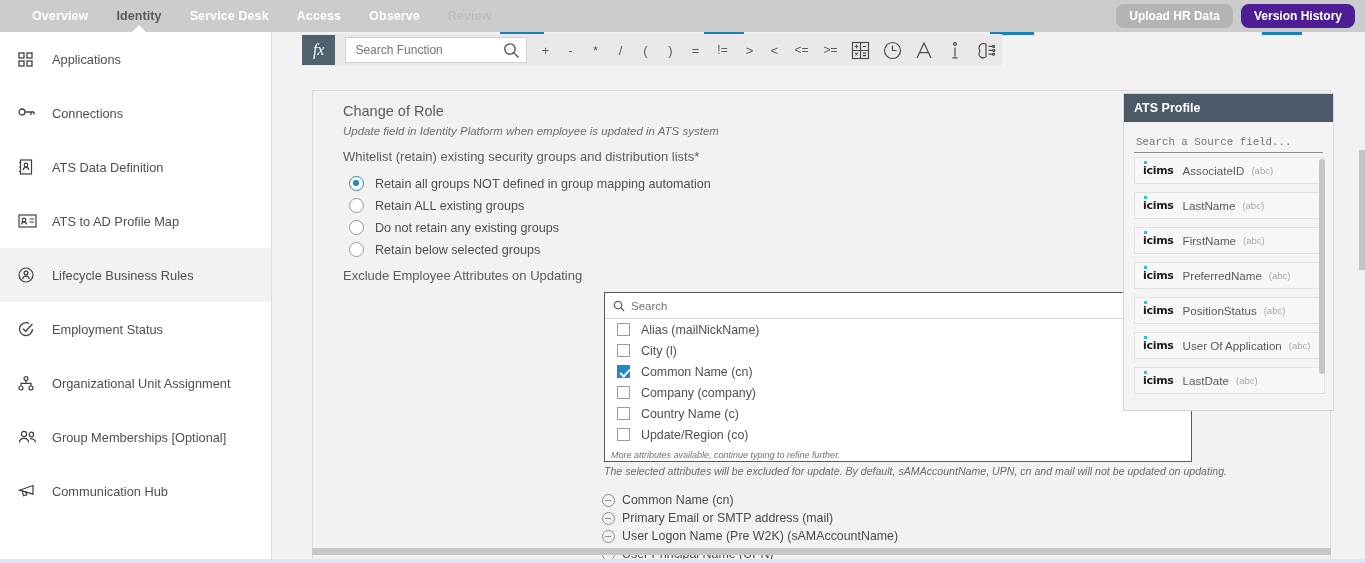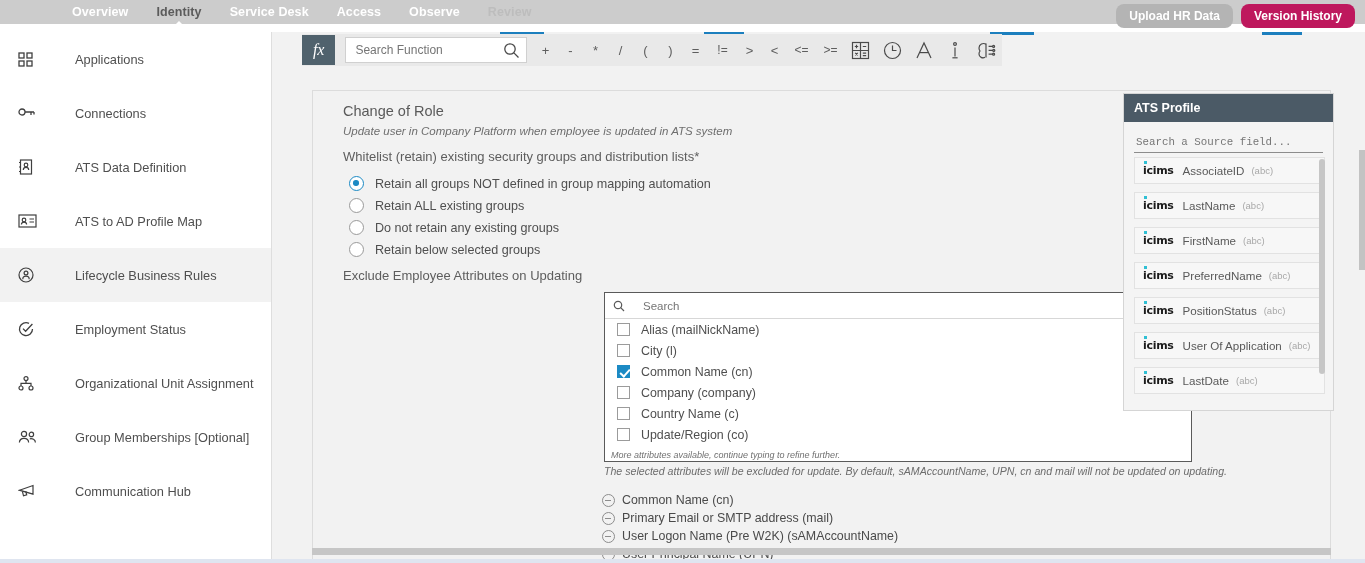--- a/index.html
+++ b/index.html
@@ -9,23 +9,23 @@
     width: 1365px; height: 563px;
     overflow: hidden;
     font-family: "Liberation Sans", sans-serif;
     background: #ffffff;
     color: #4a4a4a;
   }
 
   
   .topnav {
     position: absolute; top: 0; left: 0;
-    width: 1365px; height: 24px;
+    width: 1365px; height: 32px;
     background: #cccccc;
-    display: flex; align-items: center; padding-left: 40px;
+    display: flex; align-items: center;
   }
   .nav-items { display: flex; align-items: center; height: 32px; margin-left: 18px; }
   .nav-item {
     position: relative;
     height: 32px; line-height: 32px;
     padding: 0 14px;
     font-size: 12.5px; font-weight: bold;
     color: #ffffff; letter-spacing: .1px;
     cursor: pointer; white-space: nowrap;
   }
@@ -44,36 +44,35 @@
     height: 32px; display: flex; align-items: center; gap: 8px;
   }
   .btn {
     height: 24px; padding: 0 13px;
     font-size: 12px; font-weight: bold;
     border: none; border-radius: 8px;
     cursor: pointer; white-space: nowrap;
     display: flex; align-items: center;
   }
   .btn-ghost { background: #b4b4b4; color: #ffffff; }
-  .btn-primary { background: #be185d; color: #ffffff; }
+  .btn-primary { background: #4c1d95; color: #ffffff; }
 
   
   .sidebar {
     position: absolute; top: 32px; left: 0;
     width: 272px; height: 527px;
     background: #ffffff;
     border-right: 1px solid #dedede;
     overflow: hidden;
   }
   .side-item {
     display: flex; align-items: center;
     height: 54px; padding-left: 18px;
     font-size: 12.8px; color: #4f4f4f;
     cursor: pointer;
-    gap: 23px;
   }
   .side-item.active { background: #f2f2f2; }
   .side-ico {
     width: 24px; min-width: 24px; height: 20px;
     margin-right: 10px;
     display: flex; align-items: center; justify-content: flex-start;
     color: #3f3f3f;
   }
   .side-label { white-space: nowrap; }
 
@@ -172,21 +171,21 @@
     position: absolute; top: 260px; left: 332px;
     width: 588px; height: 170px;
     background: #ffffff; border: 1px solid #5a5a5a;
   }
   .picker-search {
     height: 26px; border-bottom: 1px solid #d7d7d7;
     display: flex; align-items: center; padding-left: 8px;
   }
   .picker-search input {
     border: none; outline: none; background: transparent;
-    font-size: 11.5px; color: #7a7a7a; margin-left: 16px;
+    font-size: 11.5px; color: #7a7a7a; margin-left: 4px;
     width: 90%; font-family: "Liberation Sans", sans-serif;
   }
   .picker-list { position: relative; height: 142px; overflow: hidden; text-align: center; }
   .chk-row {
     display: flex; align-items: center;
     height: 21px; padding-left: 12px; cursor: pointer;
   }
   .chk {
     width: 13px; height: 13px; flex: none;
     border: 1.5px solid #9b9b9b; background: #ffffff;
@@ -502,21 +501,21 @@
         <circle cx="17.6" cy="5.4" r="1"></circle>
           <circle cx="17.8" cy="9.4" r="1"></circle>
           <circle cx="17.6" cy="13.2" r="1"></circle>
       </svg>
     </div>
   </div>
 
   <div class="card">
 
     <div class="card-title">Change of Role</div>
-    <div class="card-sub">Update user in Company Platform when employee is updated in ATS system</div>
+    <div class="card-sub">Update field in Identity Platform when employee is updated in ATS system</div>
     <div class="collapse">
       <svg width="13" height="9" viewBox="0 0 13 9" fill="none" stroke="#8c8c8c" stroke-width="1.4">
         <path d="M1 7 6.5 2 12 7"></path>
       </svg>
     </div>
 
     <div class="field-label" style="top:58px;">Whitelist (retain) existing security groups and distribution lists*</div>
 
     <div class="radio-row" style="top:85px;">
       <span class="radio on"></span>

